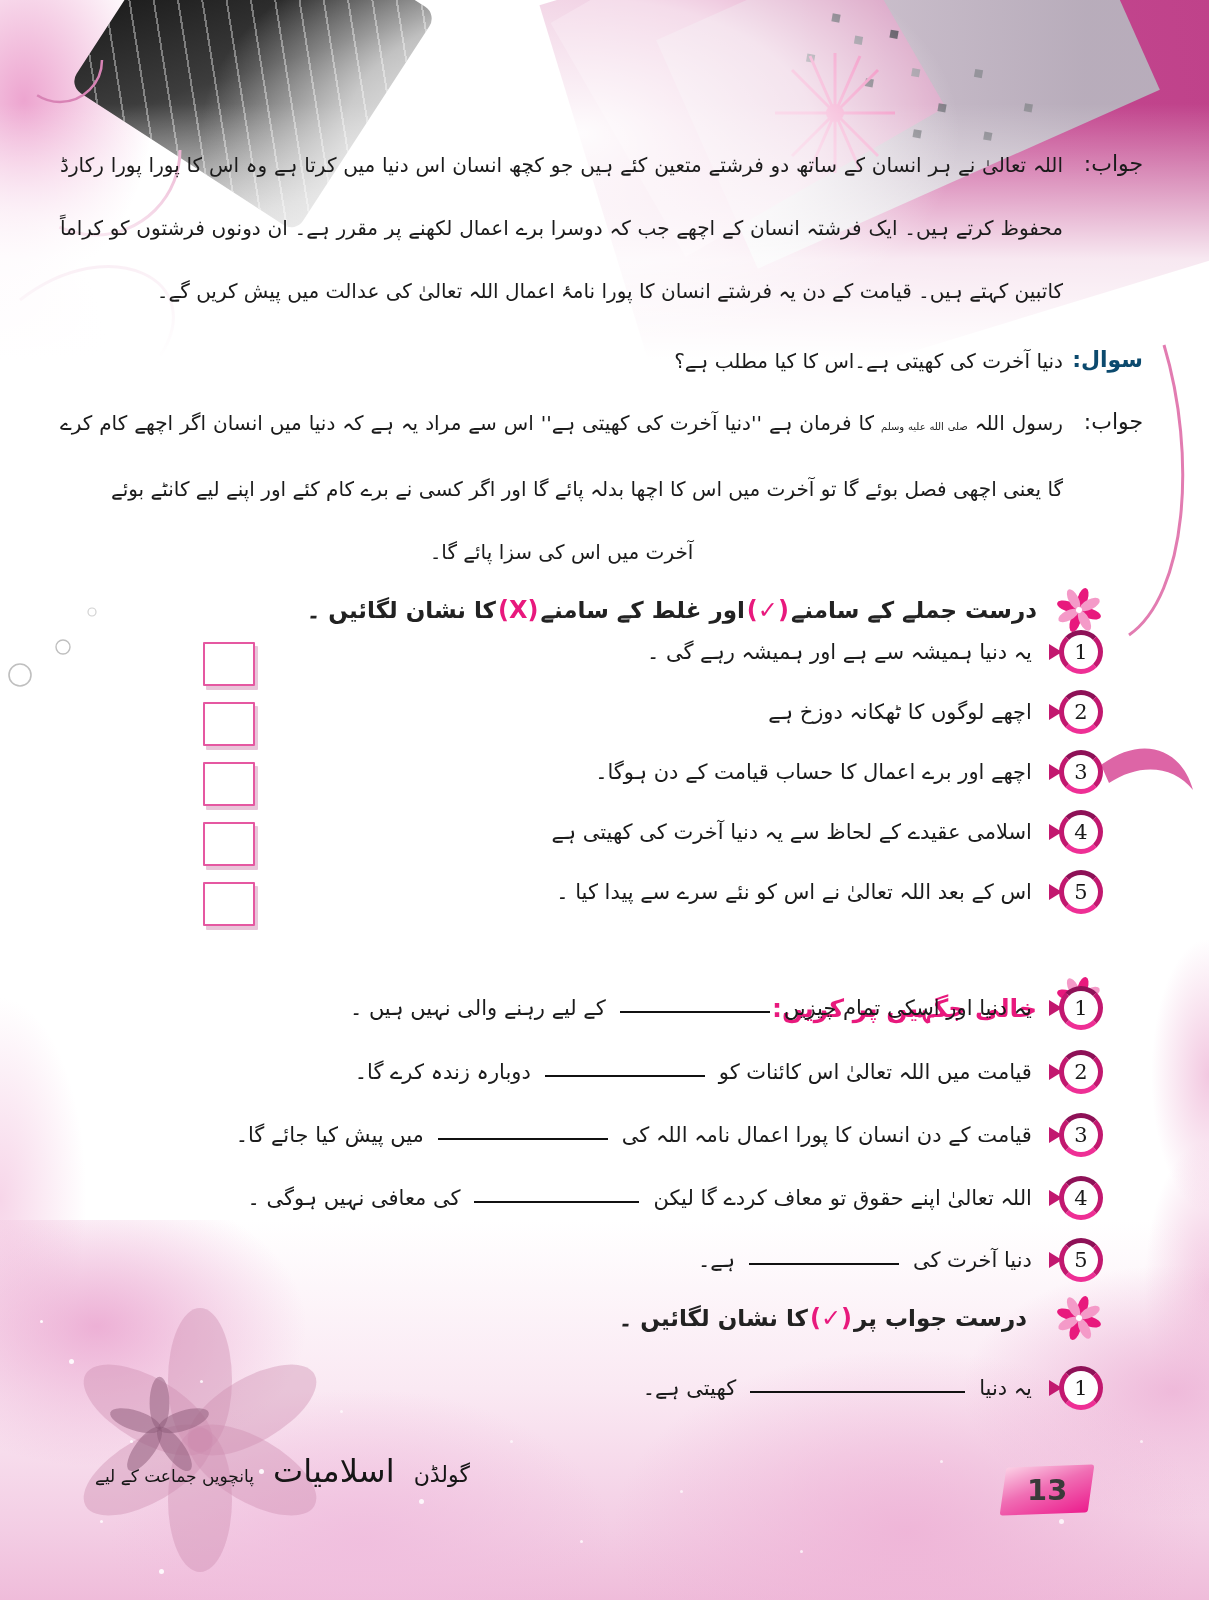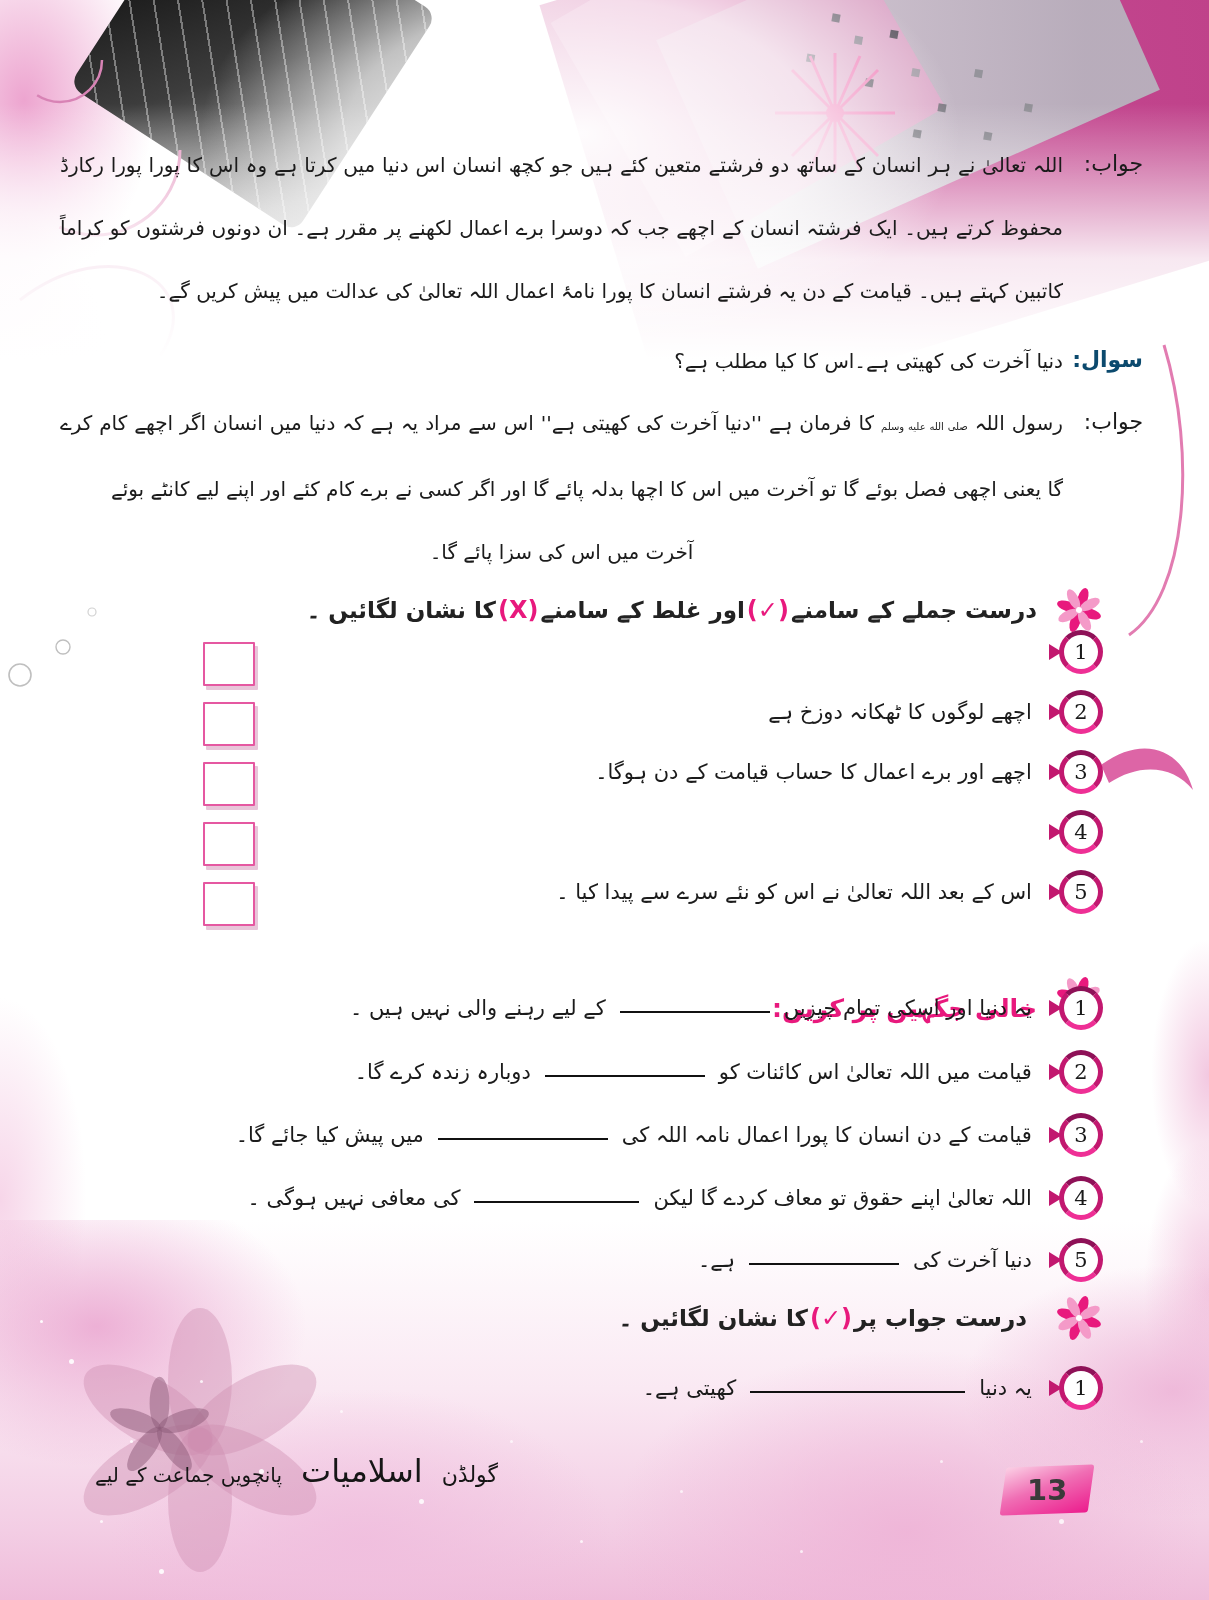--- a/index.html
+++ b/index.html
@@ -95,21 +95,21 @@
   .b1{width:150px;}.b2{width:160px;}.b3{width:170px;}.b4{width:165px;}.b5{width:150px;}.bm{width:215px;}
   .checkbox{position:absolute;left:123px;top:12px;width:48px;height:40px;background:#fff;
     border:2px solid #e558a1;border-radius:1px;box-shadow:3px 4px 0 rgba(214,150,185,.55);}
   .tf1{top:630px;}.tf2{top:690px;}.tf3{top:750px;}.tf4{top:810px;}.tf5{top:870px;}
   .fb1{top:986px;}.fb2{top:1050px;}.fb3{top:1113px;}.fb4{top:1176px;}.fb5{top:1238px;}
   .mc1{top:1366px;}
   
   .footer-title{position:absolute;left:95px;top:1452px;white-space:nowrap;color:#161616;}
   .ft-prefix{font-size:22px;}
   .ft-main{font-size:32px;font-weight:normal;margin:0 14px;}
-  .ft-suffix{font-size:20px;}
+  .ft-suffix{font-size:17px;}
   .page-badge{position:absolute;left:1003px;top:1466px;width:88px;height:48px;
     background:linear-gradient(160deg,#fbd0e5 0%,#f06eb4 45%,#ec1c8d 100%);
     transform:skew(-8deg,-2deg);border-radius:3px;display:flex;align-items:center;justify-content:center;}
   .page-badge span{transform:skew(8deg,2deg);font-size:29px;font-weight:bold;color:#3a3a3a;}
 </style>
 </head>
 <body>
 
 <div class="page">
 
@@ -213,20 +213,21 @@
     <div class="heading-text">
       <span>درست جملے کے سامنے</span><span class="mark" dir="ltr">(✓)</span><span>اور غلط کے سامنے</span><span class="mark" dir="ltr">(X)</span><span>کا نشان لگائیں ۔</span>
     </div>
   </div>
 
   <div class="item-row tf1">
     <span class="num-badge">
         <i class="tail"></i>
         <span>1</span>
       </span>
+    <span class="item-text">یہ دنیا ہمیشہ سے ہے اور ہمیشہ رہے گی ۔</span>
     <span class="checkbox"></span>
   </div>
   <div class="item-row tf2">
     <span class="num-badge">
         <i class="tail"></i>
         <span>2</span>
       </span>
     <span class="item-text">اچھے لوگوں کا ٹھکانہ دوزخ ہے</span>
     <span class="checkbox"></span>
   </div>
@@ -236,20 +237,21 @@
         <span>3</span>
       </span>
     <span class="item-text">اچھے اور برے اعمال کا حساب قیامت کے دن ہوگا۔</span>
     <span class="checkbox"></span>
   </div>
   <div class="item-row tf4">
     <span class="num-badge">
         <i class="tail"></i>
         <span>4</span>
       </span>
+    <span class="item-text">اسلامی عقیدے کے لحاظ سے یہ دنیا آخرت کی کھیتی ہے</span>
     <span class="checkbox"></span>
   </div>
   <div class="item-row tf5">
     <span class="num-badge">
         <i class="tail"></i>
         <span>5</span>
       </span>
     <span class="item-text">اس کے بعد اللہ تعالیٰ نے اس کو نئے سرے سے پیدا کیا ۔</span>
     <span class="checkbox"></span>
   </div>

